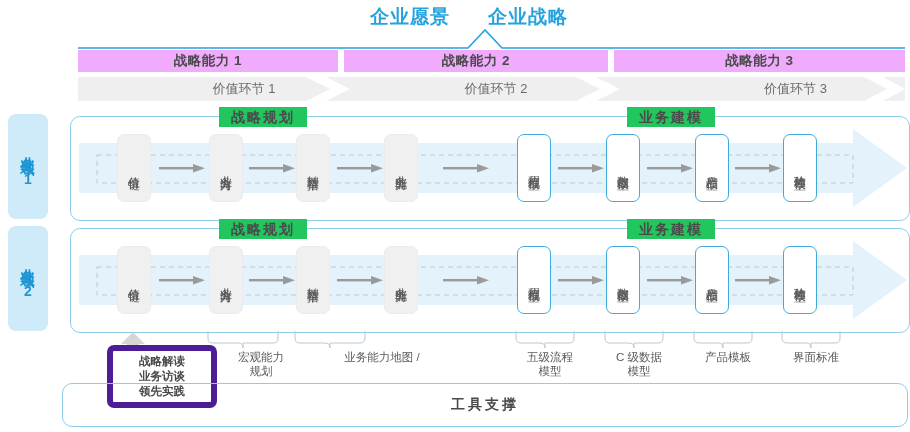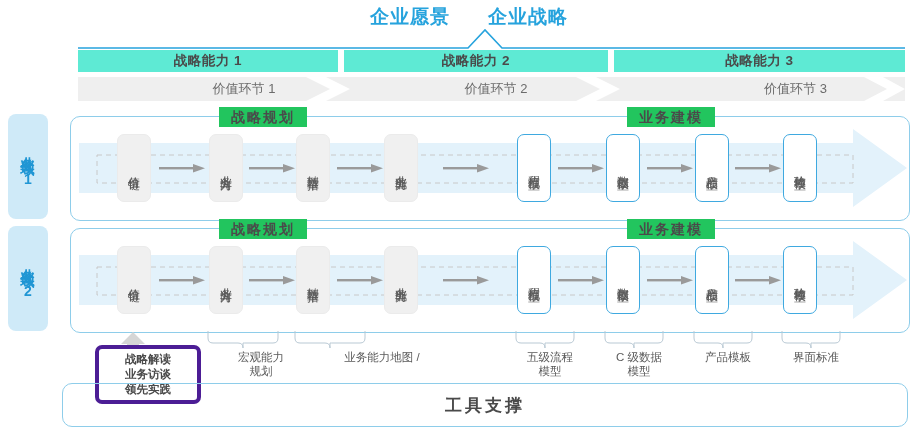--- a/index.html
+++ b/index.html
@@ -17,21 +17,21 @@
     letter-spacing:1px;white-space:nowrap;
   }
   .vision-1{left:370px;}
   .vision-2{left:488px;}
 
   
   .connector{position:absolute;left:60px;top:26px;width:850px;height:26px;}
 
   
   .cap-bar{
-    position:absolute;top:50px;height:22px;background:#5eead4;
+    position:absolute;top:50px;height:22px;background:#f0abfc;
     display:flex;align-items:center;justify-content:center;
     font-size:13.5px;font-weight:bold;color:#4a4a4a;letter-spacing:.5px;
   }
   .cap-1{left:78px;width:260px;}
   .cap-2{left:344px;width:264px;}
   .cap-3{left:614px;width:291px;}
 
   
   .vc-row{position:absolute;left:78px;top:77px;width:827px;height:24px;}
   .vc-label{
@@ -79,32 +79,32 @@
     writing-mode:vertical-rl;text-orientation:upright;
     color:#595959;box-sizing:border-box;
   }
   .node-grey{background:#f0f0f0;border:1px solid #ebebeb;}
   .node-blue{background:#ffffff;border:1.4px solid #3fa9e0;border-radius:7px;}
   .blabel{
     position:absolute;text-align:center;font-size:11.5px;line-height:14px;
     color:#5a5a5a;white-space:nowrap;
   }
   .blabel-box{
-    position:absolute;border:4px solid #4c1d95;border-radius:7px;
+    position:absolute;border:6px solid #4c1d95;border-radius:7px;
     background:#ffffff;text-align:center;font-size:11.5px;line-height:15px;
-    color:#4a4a4a;padding:3px 6px;font-weight:bold;
+    color:#4a4a4a;padding:3px 6px;font-weight:bold;margin-left:12px;
   }
 
   
   .tool-box{
     position:absolute;left:62px;top:383px;width:846px;height:44px;
     border:1px solid #8ecdea;border-radius:10px;box-sizing:border-box;
     display:flex;align-items:center;justify-content:center;
   }
-  .tool-text{font-size:17px;font-weight:bold;color:#4a4a4a;letter-spacing:3px;}
+  .tool-text{font-size:14px;font-weight:bold;color:#4a4a4a;letter-spacing:3px;}
 </style>
 </head>
 <body>
 
 <div class="stage">
 
   <div class="vision-row">
     <div class="vision-t vision-1">企业愿景</div>
     <div class="vision-t vision-2">企业战略</div>
   </div>

